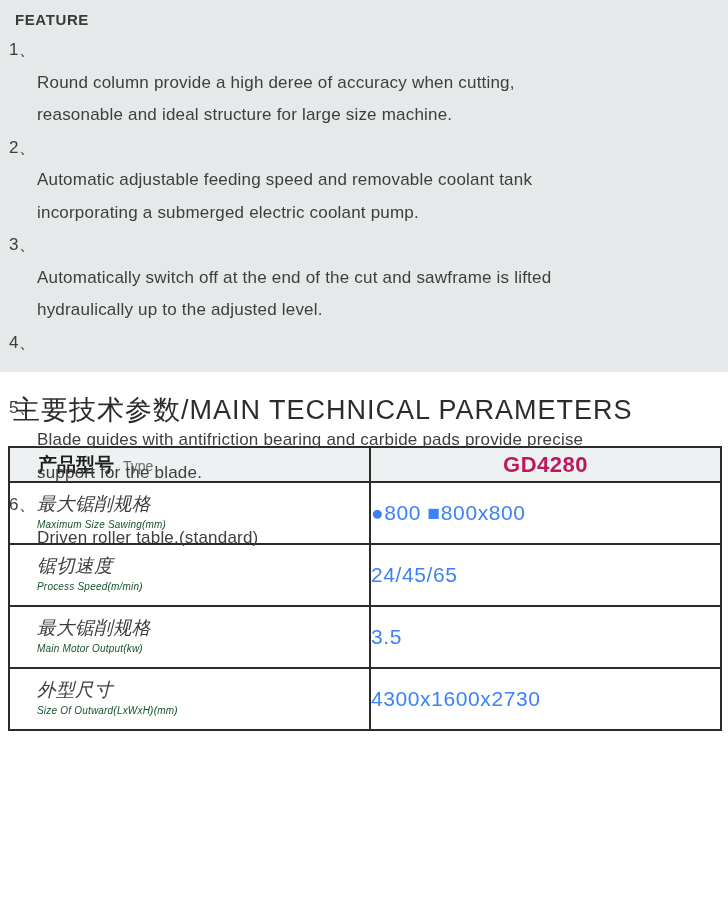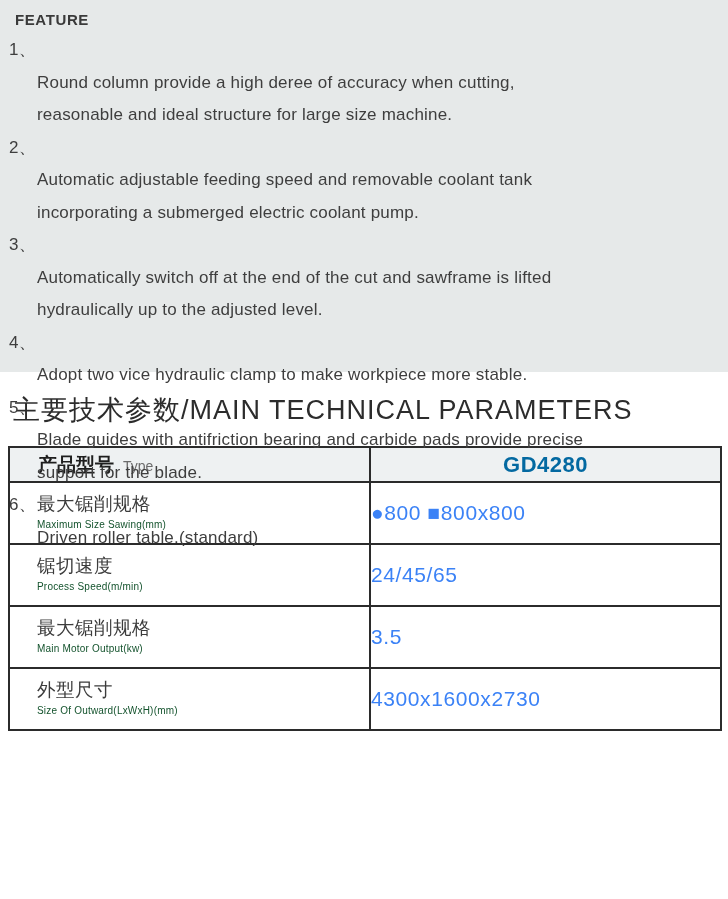--- a/index.html
+++ b/index.html
@@ -88,29 +88,30 @@
   .header-en {
     font-size: 14px;
     font-weight: 400;
     color: #6b6b6b;
     margin-left: 9px;
   }
   .header-model-cell {
     text-align: center;
     font-size: 22px;
     font-weight: 700;
-    color: #0369a1;
+    color: #be185d;
     letter-spacing: 0.5px;
     vertical-align: middle;
   }
 
   .data-row { height: 62px; background: #ffffff; }
   .label-cell {
     padding-left: 27px;
     vertical-align: middle;
+    font-style: italic;
   }
   .label-cn {
     font-size: 18.5px;
     color: #3c3c3c;
     line-height: 23px;
     letter-spacing: 0.5px;
   }
   .label-en {
     font-size: 10px;
     color: #14532d;
@@ -137,21 +138,21 @@
     </li>
     <li class="feature-item">
       <span class="num">2、</span><span>Automatic adjustable feeding speed and removable coolant tank
 incorporating a submerged electric coolant pump.</span>
     </li>
     <li class="feature-item">
       <span class="num">3、</span><span>Automatically switch off  at the end of the cut and sawframe is lifted
 hydraulically up to the adjusted level.</span>
     </li>
     <li class="feature-item">
-      <span class="num">4、</span><span>Adopt two vice hydraulic clamp to make workpiece more stable.</span>
+      <span class="num">4、</span>
     </li>
     <li class="feature-item">
       <span class="num">5、</span><span>Blade guides with antifriction bearing and carbide pads provide precise
 support for the blade.</span>
     </li>
     <li class="feature-item">
       <span class="num">6、</span><span>Driven roller table.(standard)</span>
     </li>
   </ol>
 </section>

